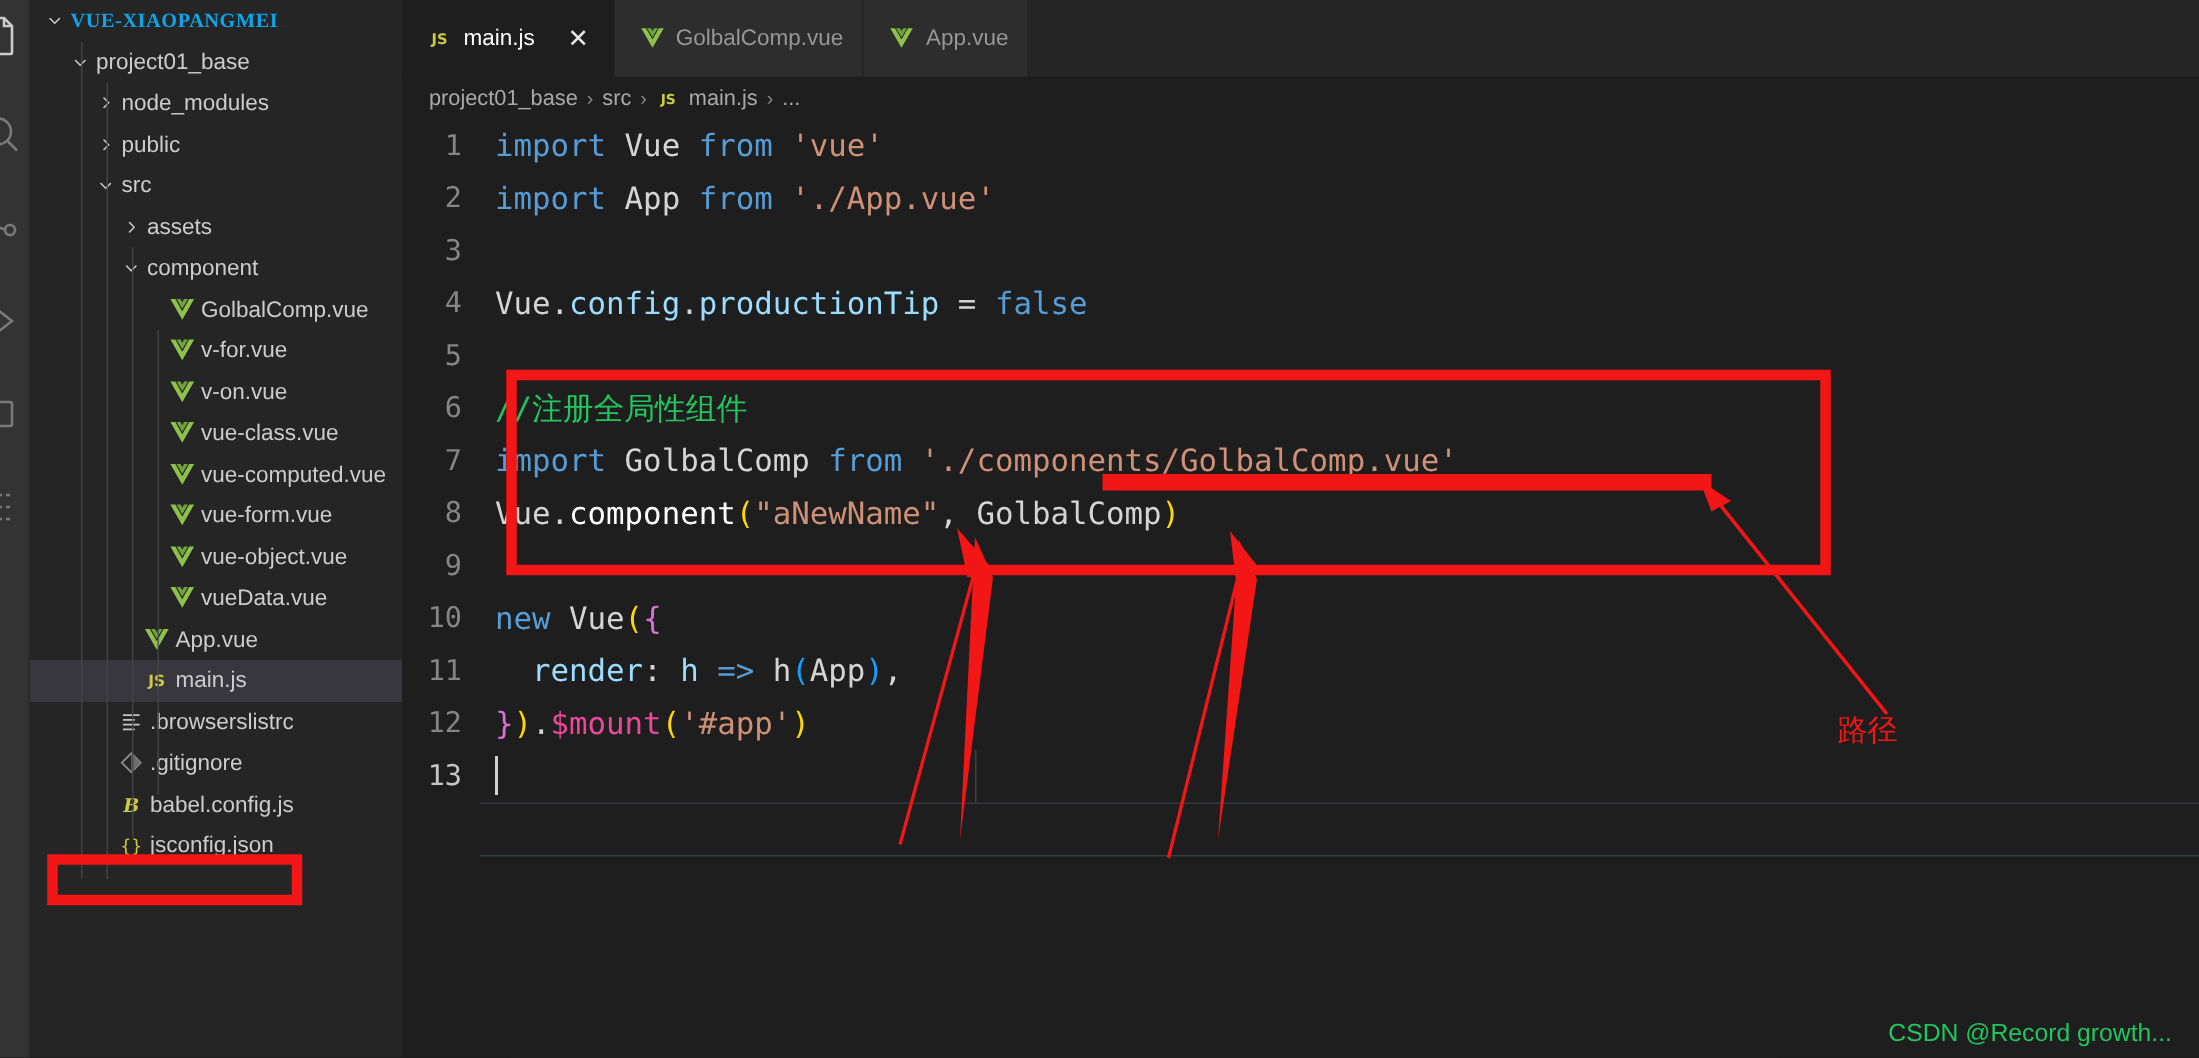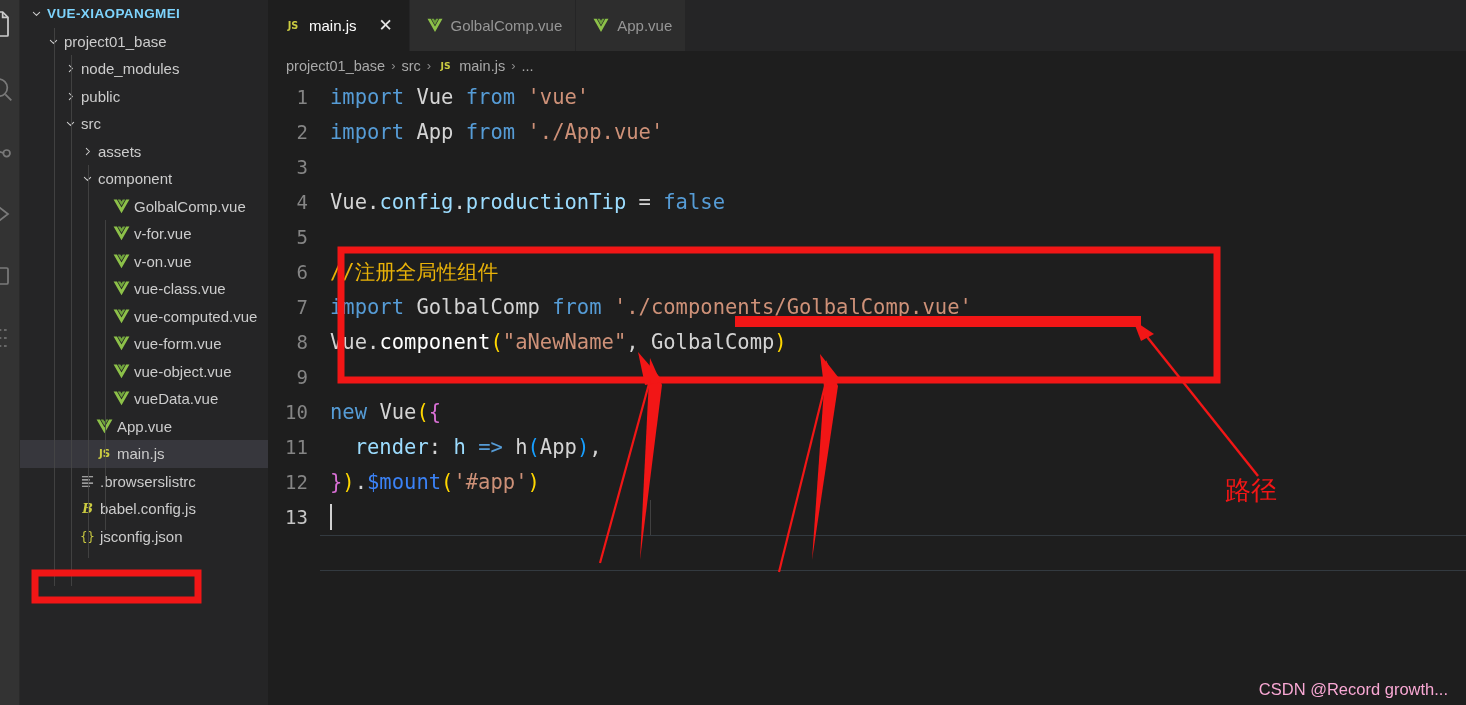--- a/index.html
+++ b/index.html
@@ -52,21 +52,21 @@
   .row .twisty {
     width: 16px; height: 16px; flex: 0 0 16px;
     display: inline-flex; align-items: center; justify-content: center;
     color: #cccccc;
   }
   .row .twisty svg { width: 11px; height: 11px; }
   .row .spacer { display: inline-block; flex: 0 0 auto; }
   .row .fi { width: 19px; flex: 0 0 19px; display: inline-flex; align-items: center; justify-content: center; }
   .row .fi svg { display: block; }
   .row .lbl { margin-left: 3px; }
-  .row.root .lbl { font-weight: bold; font-size: 13.5px; letter-spacing: .4px; color: #7dd3fc; }
+  .row.root .lbl { font-weight: bold; font-size: 13.5px; letter-spacing: .4px; color: #0ea5e9; font-family: Liberation Serif, serif; }
   .indent-guide {
     position: absolute; width: 1px; background: #474747; opacity: .85;
   }
 
   
   .editor { position: absolute; left: 268px; top: 0; right: 0; bottom: 0; background: #1e1e1e; }
   .tabs { position: relative; height: 51px; background: #252526; display: flex; align-items: stretch; }
   .tab {
     position: relative; display: flex; align-items: center; gap: 7px;
     padding: 0 13px 0 16px; min-width: 0;
@@ -104,37 +104,37 @@
     position: absolute; left: 52px; right: 0; height: 1px; background: #333a40;
   }
   .caret { display: inline-block; width: 2px; height: 26px; background: #d0d0d0; vertical-align: -6px; }
   .iguide { position: absolute; width: 1px; background: #404040; }
 
   
   .t-key      { color: #569cd6; }
   .t-id       { color: #9cdcfe; }
   .t-plain    { color: #d4d4d4; }
   .t-str      { color: #ce9178; }
-  .t-cmt      { color: #eab308; }
+  .t-cmt      { color: #22c55e; }
   .t-prop     { color: #9cdcfe; }
   .t-fn       { color: #ffffff; }
-  .t-var      { color: #3b82f6; }
+  .t-var      { color: #ec4899; }
   .t-p-y      { color: #ffd700; }
   .t-p-m      { color: #da70d6; }
   .t-p-b      { color: #179fff; }
 
   
   .overlay { position: absolute; left: 0; top: 0; width: 1466px; height: 705px; pointer-events: none; }
   .anno-text {
     position: absolute; color: #f21616; white-space: nowrap;
     font-family: "DejaVu Sans", "Liberation Sans", sans-serif;
   }
   .watermark {
     position: absolute; right: 18px; bottom: 6px;
-    color: #f9a8d4; font-size: 16.5px; white-space: nowrap;
+    color: #22c55e; font-size: 16.5px; white-space: nowrap;
   }
 </style>
 </head>
 <body>
 
 <div id="root">
 
   <div class="activitybar">
     <div class="ab-icon active" style="top:8px;">
       <svg viewBox="0 0 24 24" fill="none" stroke="currentColor" stroke-width="1.3">
@@ -349,20 +349,31 @@
         </div>
         <div class="row">
           <span class="spacer" style="width: 34px;"></span>
           <span class="twisty"></span>
           <span class="fi">
             <svg width="19" height="19" viewBox="0 0 24 24" stroke="#c5c5c5" stroke-width="1.4">
               <path d="M5 6h14M5 10h10M5 14h14M5 18h10"></path>
             </svg>
           </span>
           <span class="lbl">.browserslistrc</span>
+        </div>
+        <div class="row">
+          <span class="spacer" style="width: 34px;"></span>
+          <span class="twisty"></span>
+          <span class="fi">
+            <svg width="19" height="19" viewBox="0 0 24 24">
+              <path d="M12 4l8 8-8 8-8-8z" fill="none" stroke="#8a8a8a" stroke-width="1.5"></path>
+              <path d="M12 4l8 8-8 8z" fill="#6d6d6d"></path>
+            </svg>
+          </span>
+          <span class="lbl">.gitignore</span>
         </div>
         <div class="row">
           <span class="spacer" style="width: 34px;"></span>
           <span class="twisty"></span>
           <span class="fi">
             <svg width="19" height="19" viewBox="0 0 24 24">
               <text x="12" y="18" text-anchor="middle" font-family="DejaVu Serif, serif" font-style="italic" font-size="16" font-weight="bold" fill="#cbcb41">B</text>
             </svg>
           </span>
           <span class="lbl">babel.config.js</span>
@@ -469,17 +480,17 @@
 
     <g>
       <polygon points="826,360 838,386 812,560" fill="#f21616"></polygon>
       <polygon points="820,354 842,382 824,387" fill="#f21616"></polygon>
       <line x1="826" y1="382" x2="779" y2="572" stroke="#f21616" stroke-width="2.2"></line>
     </g>
 
     <rect x="35" y="573" width="163" height="27" fill="none" stroke="#f21616" stroke-width="7"></rect>
   </svg>
 
-  <div class="anno-text" id="anno-path" style="left:1225px; top:473px; font-size:26px;">路径</div>
+  <div class="anno-text" id="anno-path" style="left:1225px; top:473px; font-size:20px;">路径</div>
 
 
   <div class="watermark">CSDN @Record growth...</div>
 </div>
 
 </body></html>

